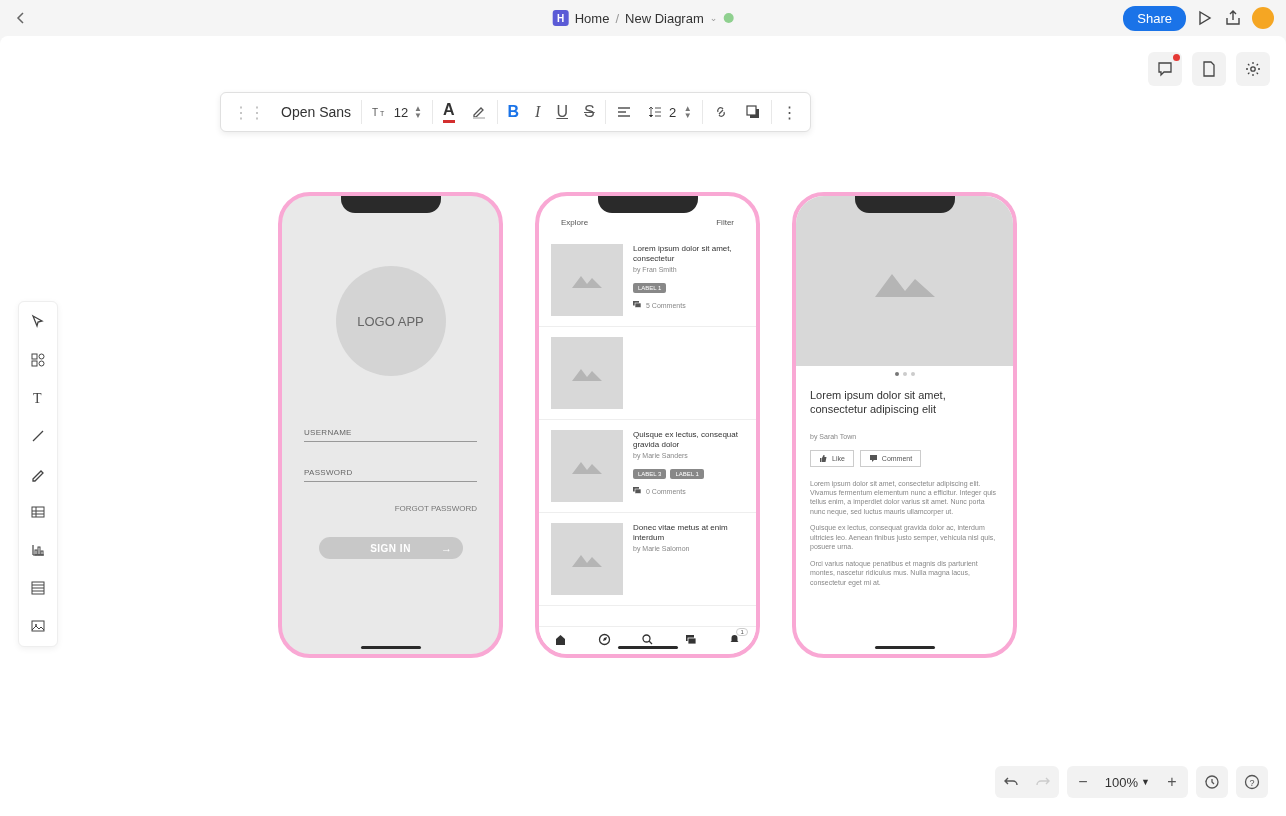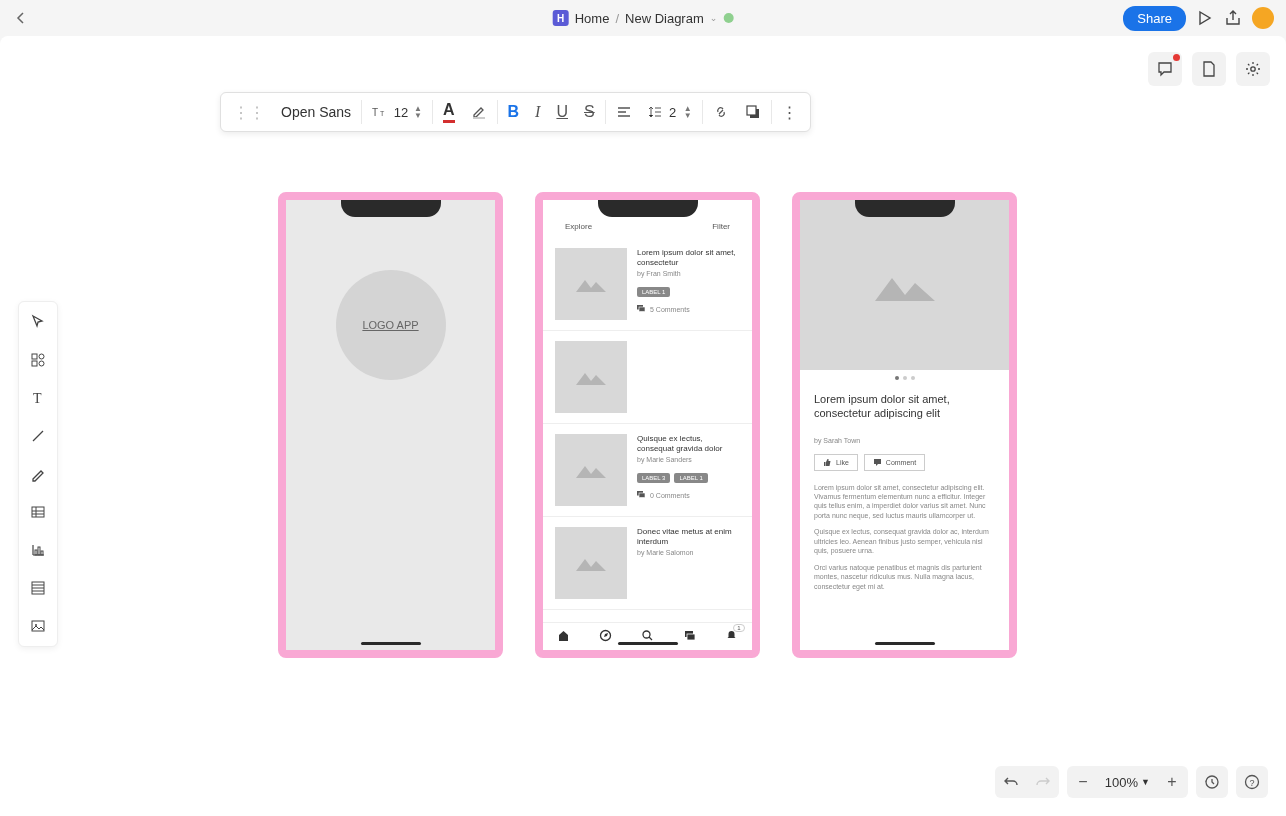--- a/index.html
+++ b/index.html
@@ -40,27 +40,27 @@
 .underline { text-decoration: underline; }
 .strike { text-decoration: line-through; }
 .linesp { font-size: 13px; color: #333; width: 14px; text-align: center; }
 
 
 .left-toolbar { position: absolute; top: 265px; left: 18px; width: 40px; background: #fff; border: 1px solid #eee; border-radius: 6px; box-shadow: 0 2px 6px rgba(0,0,0,0.06); display: flex; flex-direction: column; align-items: center; padding: 8px 0; gap: 14px; }
 .lt-btn { width: 24px; height: 24px; display: flex; align-items: center; justify-content: center; color: #444; cursor: pointer; }
 
 
 .phones { position: absolute; top: 156px; left: 278px; display: flex; gap: 32px; }
-.phone { width: 225px; height: 466px; border: 8px solid #f9a8d4; border-radius: 8px; background: #e9e9e9; position: relative; overflow: hidden; }
+.phone { width: 225px; height: 466px; border: 4px solid #f9a8d4; border-radius: 32px; background: #e9e9e9; position: relative; overflow: hidden; }
 .phone.white { background: #fff; }
 .notch { position: absolute; top: -1px; left: 50%; transform: translateX(-50%); width: 100px; height: 18px; background: #2a2a2a; border-radius: 0 0 14px 14px; z-index: 5; }
 .home-ind { position: absolute; bottom: 5px; left: 50%; transform: translateX(-50%); width: 60px; height: 3px; background: #2a2a2a; border-radius: 3px; }
 
 
-.logo-circle { width: 110px; height: 110px; background: #d4d4d4; border-radius: 50%; margin: 70px auto 0; display: flex; align-items: center; justify-content: center; font-size: 11px; color: #666; text-decoration: underline; }
+.logo-circle { width: 110px; height: 110px; background: #d4d4d4; border-radius: 50%; margin: 70px auto 0; display: flex; align-items: center; justify-content: center; font-size: 13px; color: #666; }
 .login-form { padding: 0 22px; margin-top: 48px; }
 .login-field { border: none; border-bottom: 1px solid #999; background: transparent; width: 100%; font-size: 8px; color: #666; padding: 4px 0; margin-bottom: 22px; letter-spacing: 0.3px; }
 .forgot { text-align: right; font-size: 8px; color: #777; margin-bottom: 24px; }
 .signin-btn { width: 144px; height: 22px; background: #c8c8c8; border-radius: 11px; margin: 0 auto; display: flex; align-items: center; justify-content: center; color: #fff; font-size: 10px; font-weight: bold; letter-spacing: 0.5px; position: relative; }
 .signin-arrow { position: absolute; right: 10px; font-size: 11px; }
 
 
 .list-header { display: flex; justify-content: space-between; padding: 22px 22px 6px; font-size: 8px; color: #555; }
 .list-body { position: absolute; top: 38px; bottom: 28px; left: 0; right: 0; overflow: hidden; }
 .list-item { display: flex; padding: 10px 12px; border-bottom: 1px solid #eee; gap: 10px; }
@@ -278,20 +278,29 @@
           <path d="M2 12l4-4 3 3 2-2 3 3" fill="none" stroke="#444"></path>
         </svg>
       </div>
   </div>
 
   <div class="phones">
 
     <div class="phone">
       <div class="notch"></div>
       <div class="logo-circle">LOGO APP</div>
+      <div class="login-form">
+        <div class="login-field">USERNAME</div>
+        <div class="login-field">PASSWORD</div>
+        <div class="forgot">FORGOT PASSWORD</div>
+        <div class="signin-btn">
+          <span>SIGN IN</span>
+          <span class="signin-arrow">→</span>
+        </div>
+      </div>
       <div class="home-ind"></div>
     </div>
 
     <div class="phone white">
       <div class="notch"></div>
       <div class="list-header">
         <span>Explore</span>
         <span>Filter</span>
       </div>
       <div class="list-body" id="list-body">

